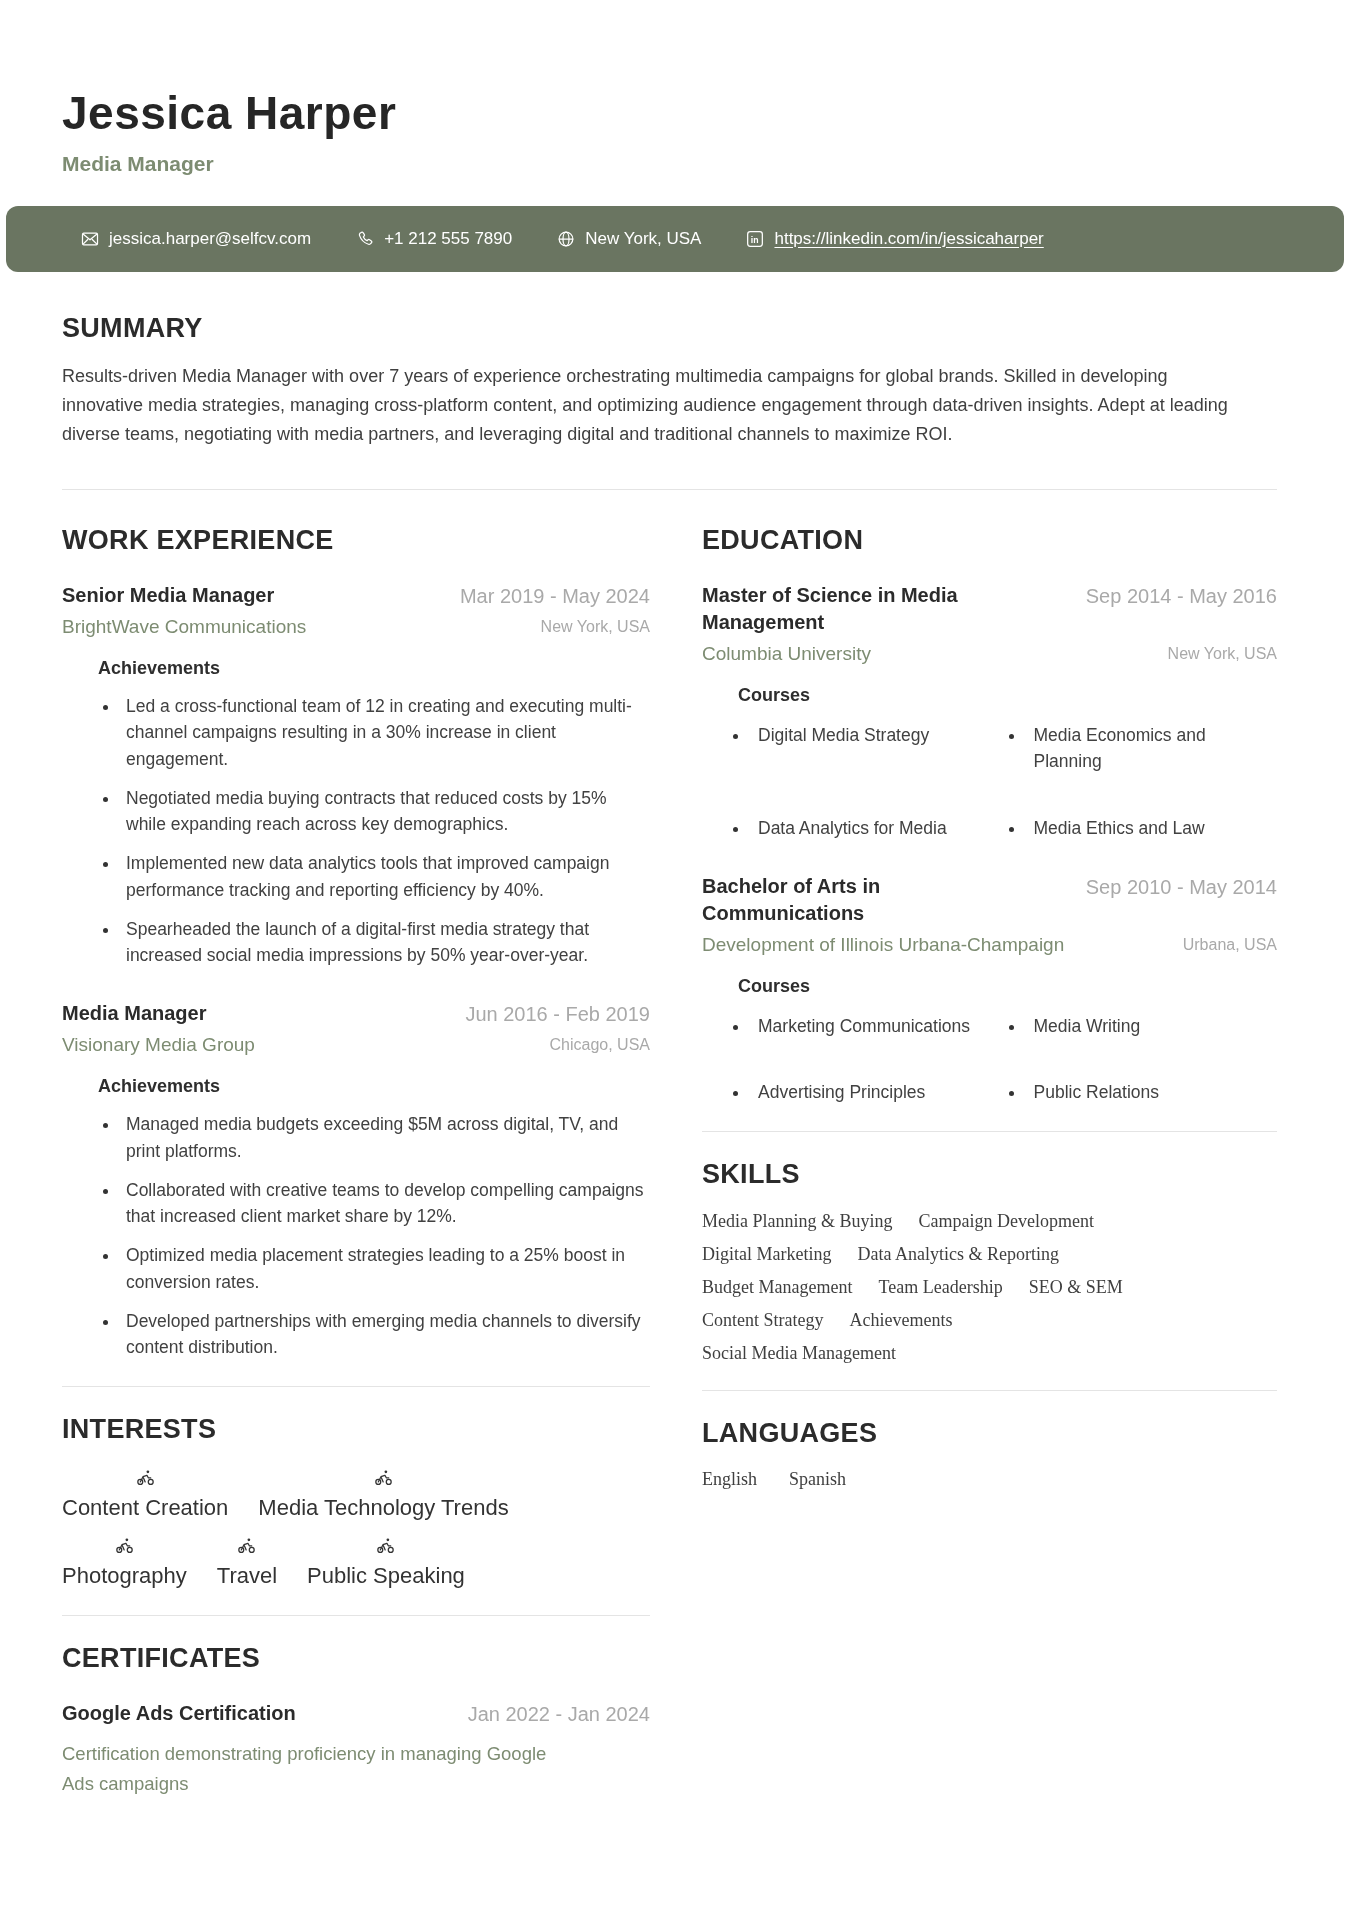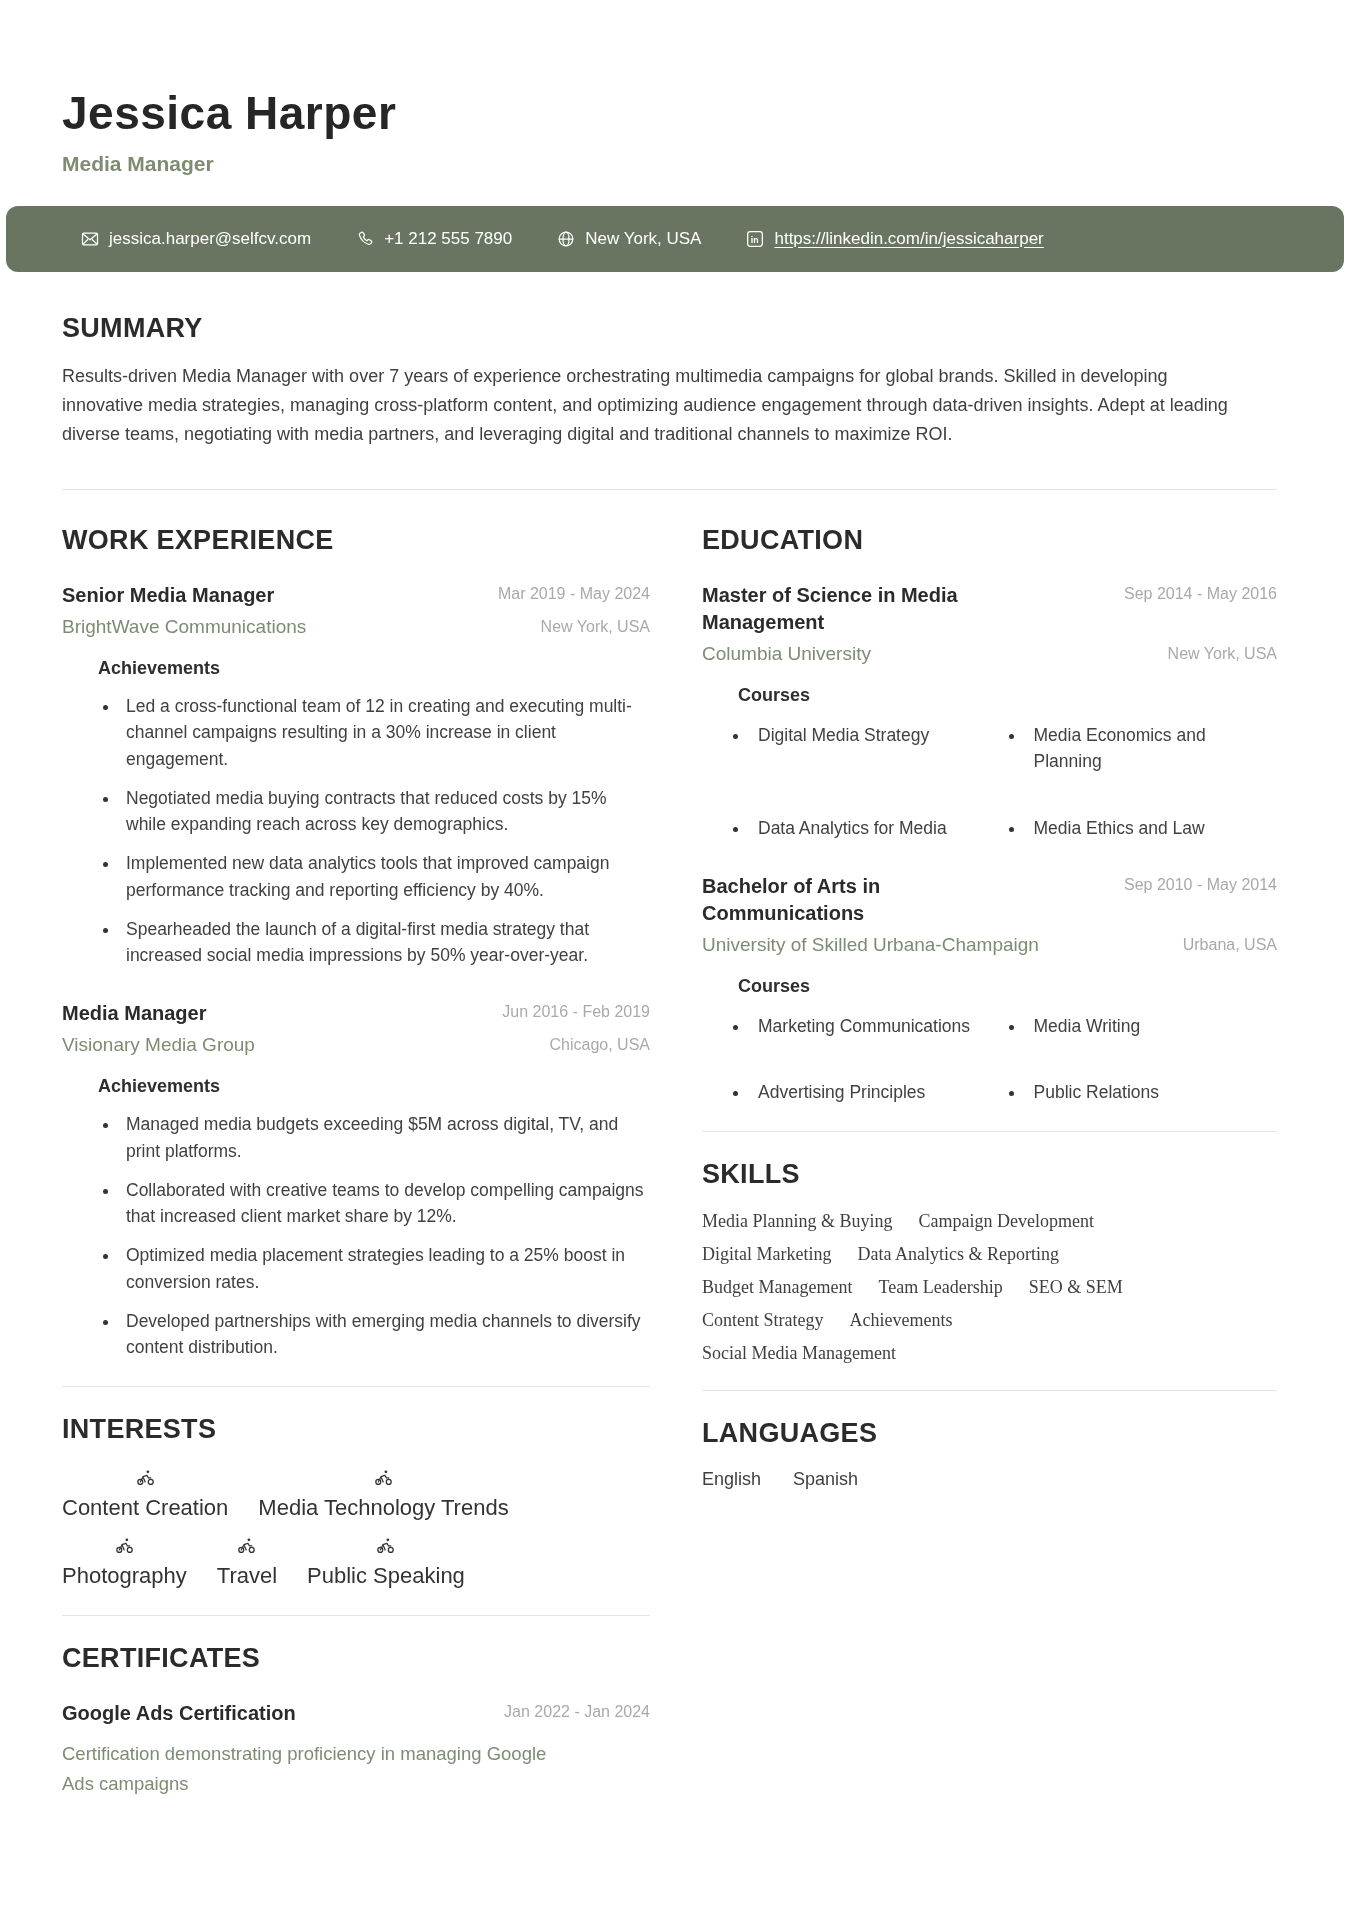--- a/index.html
+++ b/index.html
@@ -39,41 +39,41 @@
   hr{border:none;border-top:1px solid var(--line);margin:26px 0;}
   hr.full{margin:40px 0 34px 0;}
 
   .columns{display:grid;grid-template-columns:588px 1fr;column-gap:52px;}
 
   .entry{margin-top:26px;}
   .entry + .entry{margin-top:32px;}
   .entry-grid{display:grid;grid-template-columns:minmax(0,1fr) auto;column-gap:14px;}
   .entry-title{grid-column:1;grid-row:1;font-size:20px;font-weight:700;color:var(--head);line-height:1.35;}
   .edu .entry-title{max-width:320px;}
-  .entry-date{grid-column:2;grid-row:1;font-size:16px;color:var(--muted);padding-top:3px;text-align:right;white-space:nowrap;}
+  .entry-date{grid-column:2;grid-row:1;font-size:20px;color:var(--muted);padding-top:3px;text-align:right;white-space:nowrap;}
   .entry-company{grid-column:1;grid-row:2;font-size:19px;color:var(--sage);margin-top:7px;}
   .entry-loc{grid-column:2;grid-row:2;font-size:16px;color:var(--muted);text-align:right;align-self:center;margin-top:7px;white-space:nowrap;}
   .sub-label{font-size:18px;font-weight:700;color:#2e2e2e;margin-top:20px;margin-left:36px;}
 
   ul.bullets{margin:14px 0 0 0;padding-left:58px;}
   ul.bullets li{font-size:17.5px;line-height:1.5;color:var(--body);padding-left:6px;margin-bottom:13px;}
   ul.courses{margin:16px 0 0 0;padding-left:48px;display:grid;grid-template-columns:1fr 1.05fr;column-gap:36px;row-gap:40px;}
   ul.courses li{font-size:17.5px;line-height:1.5;color:var(--body);padding-left:8px;}
   li::marker{color:#333;}
 
   .chips{margin-top:22px;display:flex;flex-wrap:wrap;column-gap:30px;row-gap:15px;max-width:560px;}
   .chip{display:flex;align-items:center;gap:8px;font-size:22px;color:#333;flex-direction:column;}
   .chip svg{width:19px;height:19px;stroke:#333;fill:none;stroke-width:1.6;stroke-linecap:round;stroke-linejoin:round;}
   .chip svg .fill{fill:#333;stroke:none;}
 
   .cert-entry{margin-top:26px;}
   .cert-desc{margin:12px 0 0;font-size:18.5px;line-height:1.6;color:var(--sage);max-width:520px;}
 
   .skills-list{margin-top:20px;display:flex;flex-wrap:wrap;column-gap:26px;row-gap:12px;font-size:18px;color:#3f3f3f;max-width:460px;font-family:Liberation Serif, serif;}
-  .langs{margin-top:20px;display:flex;gap:32px;font-size:18px;color:#3f3f3f;}
+  .langs{margin-top:20px;display:flex;gap:32px;font-size:18px;color:#3f3f3f;font-family:Liberation Serif, serif;}
 </style>
 </head>
 <body>
 
 <div class="page">
 
   <h1 class="name">Jessica Harper</h1>
   <div class="subtitle">Media Manager</div>
 
   <div class="contact-bar">
@@ -241,21 +241,21 @@
             <li>Media Economics and Planning</li>
             <li>Data Analytics for Media</li>
             <li>Media Ethics and Law</li>
           </ul>
         </div>
 
         <div class="entry edu">
           <div class="entry-grid">
             <div class="entry-title">Bachelor of Arts in Communications</div>
             <div class="entry-date">Sep 2010 - May 2014</div>
-            <div class="entry-company">University of Skilled Urbana-Champaign</div>
+            <div class="entry-company">Development of Illinois Urbana-Champaign</div>
             <div class="entry-loc">Urbana, USA</div>
           </div>
           <div class="sub-label">Courses</div>
           <ul class="courses">
             <li>Marketing Communications</li>
             <li>Media Writing</li>
             <li>Advertising Principles</li>
             <li>Public Relations</li>
           </ul>
         </div>

